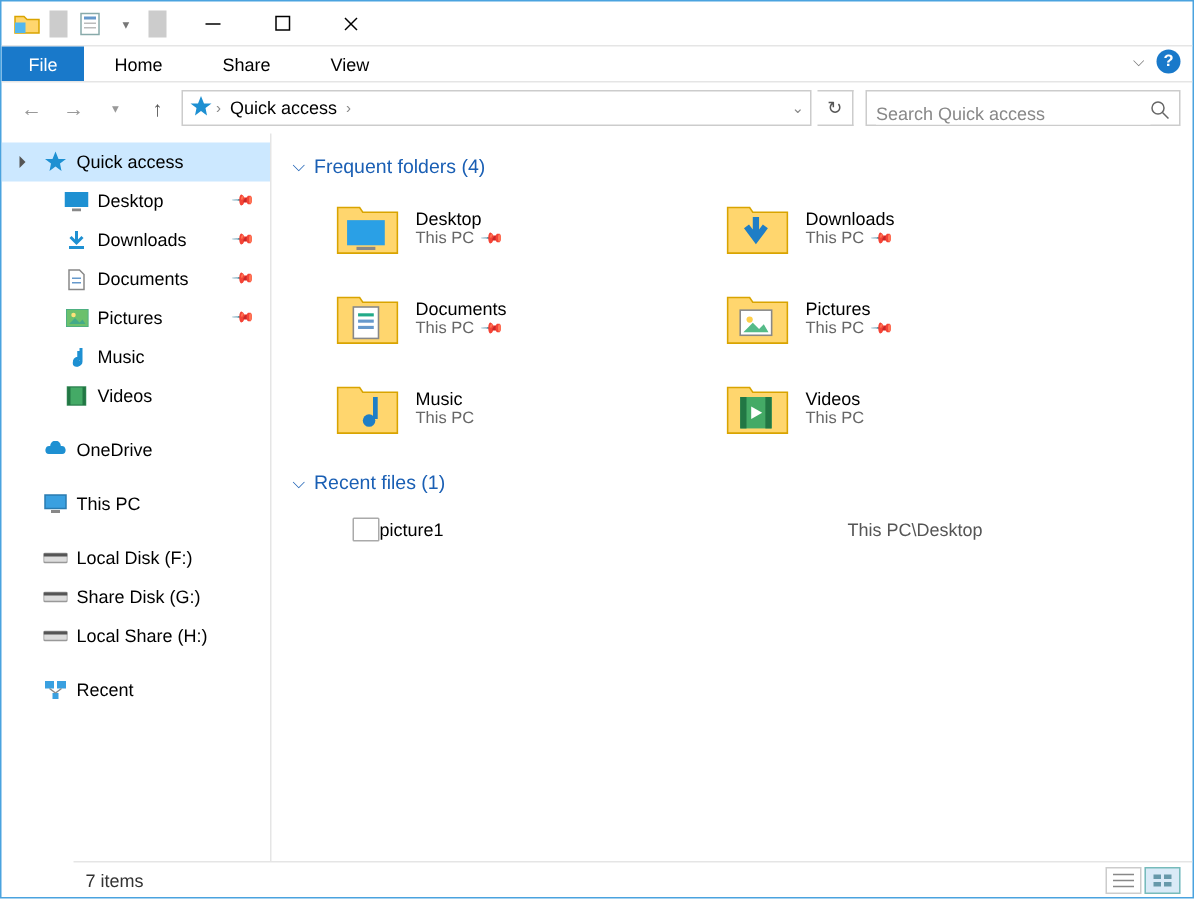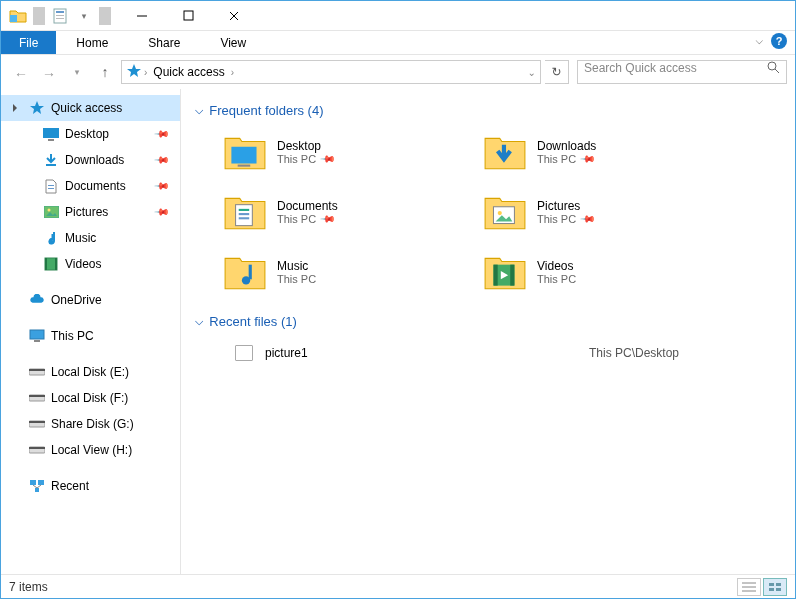--- a/index.html
+++ b/index.html
@@ -20,21 +20,21 @@
 .help-circle { width: 16px; height: 16px; border-radius: 50%; background: #1979ca; color: #fff; font-size: 11px; font-weight: bold; display: flex; align-items: center; justify-content: center; }
 
 .navbar { height: 34px; display: flex; align-items: center; padding: 4px 8px; gap: 4px; }
 .navbtn { width: 24px; height: 24px; display: flex; align-items: center; justify-content: center; color: #999; font-size: 14px; }
 .navbtn.enabled { color: #555; }
 .addr { flex: 1; border: 1px solid #ccc; height: 24px; display: flex; align-items: center; padding: 0 4px; gap: 2px; }
 .addr .crumb { padding: 0 4px; font-size: 12px; }
 .addr .chev { color: #888; font-size: 10px; }
 .addr .spacer { flex: 1; }
 .refresh-cell { width: 24px; height: 24px; border: 1px solid #ccc; border-left: none; display: flex; align-items: center; justify-content: center; color: #555; font-size: 12px; }
-.search { width: 210px; border: 1px solid #ccc; height: 24px; margin-left: 4px; display: flex; align-items: flex-start; padding: 0 6px; color: #888; font-size: 12px; justify-content: space-between; }
+.search { width: 210px; border: 1px solid #ccc; height: 24px; margin-left: 4px; display: flex; align-items: flex-end; padding: 0 6px; color: #888; font-size: 12px; justify-content: space-between; }
 .search input { border: none; outline: none; flex: 1; font-size: 12px; color: #333; }
 .search input::placeholder { color: #888; }
 
 .body { display: flex; height: calc(100% - 30px - 24px - 34px - 24px); }
 .tree { width: 180px; border-right: 1px solid #e5e5e5; padding-top: 6px; overflow: hidden; }
 .tree-item { height: 26px; display: flex; align-items: center; padding-left: 28px; gap: 6px; position: relative; }
 .tree-item.sel { background: #cce8ff; }
 .tree-item.sel::before { content: ""; position: absolute; left: 12px; top: 50%; width: 0; height: 0; border-left: 4px solid #555; border-top: 4px solid transparent; border-bottom: 4px solid transparent; transform: translateY(-50%); }
 .tree-item.sub { padding-left: 42px; justify-content: flex-start; }
 .tree-item .pin { margin-left: auto; margin-right: 12px; color: #888; font-size: 10px; transform: rotate(45deg); }
@@ -45,26 +45,26 @@
 .section-hdr { color: #1a5fb4; font-size: 13px; margin: 4px 0 10px 0; display: flex; align-items: center; gap: 6px; }
 .section-hdr .caret { font-size: 11px; }
 .folders-grid { display: grid; grid-template-columns: repeat(2, 250px); column-gap: 10px; row-gap: 12px; margin-left: 28px; margin-bottom: 18px; }
 .folder-tile { display: flex; align-items: center; gap: 10px; height: 48px; }
 .folder-ico { width: 44px; height: 40px; position: relative; }
 .folder-tile .meta { display: flex; flex-direction: column; }
 .folder-tile .name { font-size: 12px; }
 .folder-tile .loc { font-size: 11px; color: #666; display: flex; align-items: center; gap: 6px; }
 .folder-tile .pin2 { color: #888; font-size: 10px; transform: rotate(45deg); }
 
-.recent-row { display: flex; align-items: center; margin-left: 40px; gap: 12px; height: 28px; }
+.recent-row { display: flex; align-items: center; margin-left: 40px; height: 28px; }
 .recent-row .fname { width: 280px; font-size: 12px; }
 .recent-row .fpath { font-size: 12px; color: #555; margin-left: 32px; }
 .file-ico { width: 18px; height: 16px; border: 1px solid #aaa; border-radius: 1px; background: #fff; }
 
-.status { height: 24px; border-top: 1px solid #e5e5e5; display: flex; align-items: center; padding: 0 8px; font-size: 12px; color: #333; }
+.status { height: 24px; border-top: 1px solid #e5e5e5; display: flex; align-items: center; padding: 0 8px; font-size: 12px; color: #333; margin-left: 48px; }
 .status .views { margin-left: auto; display: flex; gap: 2px; }
 .status .vbtn { width: 24px; height: 18px; border: 1px solid #ccc; display: flex; align-items: center; justify-content: center; font-size: 11px; color: #666; }
 .status .vbtn.active { background: #d9eaf7; border-color: #7bb; }
 
 
 .svg { display: block; }
 </style>
 </head>
 <body>
 
@@ -246,48 +246,39 @@
 
     <div class="tree-gap"></div>
     <div id="disk-children">
         <div class="tree-item">
           <span class="tico">
             <svg width="16" height="10" viewBox="0 0 16 10">
               <rect x="0" y="2" width="16" height="6" rx="1" fill="#ddd" stroke="#999"></rect>
               <rect x="0" y="2" width="16" height="2" fill="#555"></rect>
             </svg>
           </span>
-          <span>Local Disk (E:)</span>
+          <span>Local Disk (F:)</span>
         </div>
         <div class="tree-item">
           <span class="tico">
             <svg width="16" height="10" viewBox="0 0 16 10">
               <rect x="0" y="2" width="16" height="6" rx="1" fill="#ddd" stroke="#999"></rect>
               <rect x="0" y="2" width="16" height="2" fill="#555"></rect>
             </svg>
           </span>
-          <span>Local Disk (F:)</span>
+          <span>Share Disk (G:)</span>
         </div>
         <div class="tree-item">
           <span class="tico">
             <svg width="16" height="10" viewBox="0 0 16 10">
               <rect x="0" y="2" width="16" height="6" rx="1" fill="#ddd" stroke="#999"></rect>
               <rect x="0" y="2" width="16" height="2" fill="#555"></rect>
             </svg>
           </span>
-          <span>Share Disk (G:)</span>
-        </div>
-        <div class="tree-item">
-          <span class="tico">
-            <svg width="16" height="10" viewBox="0 0 16 10">
-              <rect x="0" y="2" width="16" height="6" rx="1" fill="#ddd" stroke="#999"></rect>
-              <rect x="0" y="2" width="16" height="2" fill="#555"></rect>
-            </svg>
-          </span>
-          <span>Local View (H:)</span>
+          <span>Local Share (H:)</span>
         </div>
       </div>
 
     <div class="tree-gap"></div>
     <div class="tree-item">
       <span class="tico">
         <svg width="16" height="14" viewBox="0 0 16 14">
             <rect x="1" y="1" width="6" height="5" fill="#3aa0e0"></rect>
             <rect x="9" y="1" width="6" height="5" fill="#3aa0e0"></rect>
             <rect x="6" y="9" width="4" height="4" fill="#3aa0e0"></rect>

